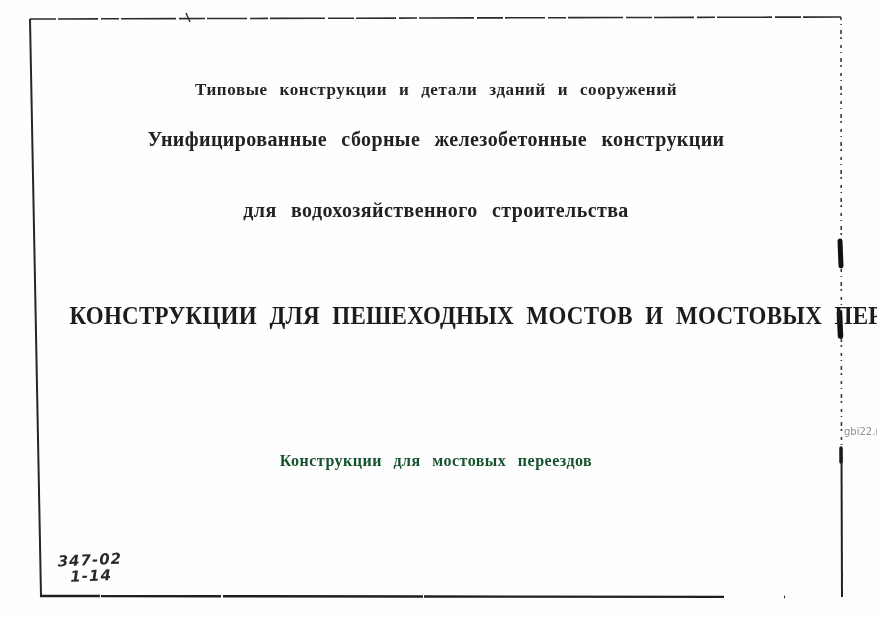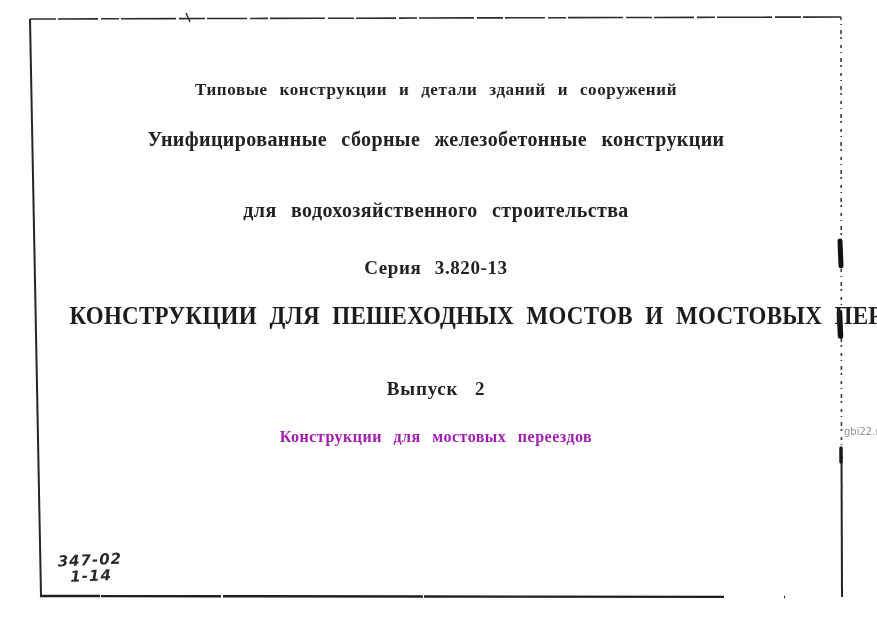--- a/index.html
+++ b/index.html
@@ -73,25 +73,25 @@
     word-spacing: 7px;
   }
   .doc-issue {
     top: 378px;
     font-size: 19px;
     letter-spacing: 0.8px;
     word-spacing: 11px;
     color: #212121;
   }
   .doc-issue-subtitle {
-    top: 428px;
+    top: 452px;
     font-size: 16px;
     letter-spacing: 0.5px;
     word-spacing: 7px;
-    color: #a21caf;
+    color: #14532d;
   }
   .hand-stamp {
     position: absolute;
     left: 58px;
     top: 553px;
     font-family: "DejaVu Sans", sans-serif;
     font-style: italic;
     font-weight: 700;
     font-size: 15px;
     line-height: 15px;
@@ -137,27 +137,25 @@
     <line x1="839.5" y1="313" x2="840.5" y2="336" stroke="#111111" stroke-width="5.5" stroke-linecap="round"></line>
     <line x1="841" y1="448" x2="841" y2="462" stroke="#1a1a1a" stroke-width="3.5" stroke-linecap="round"></line>
   </svg>
 
   <div class="txt doc-subtitle-1">Унифицированные сборные железобетонные конструкции</div>
 
   <div class="txt doc-header">Типовые конструкции и детали зданий и сооружений</div>
 
   <div class="txt doc-subtitle-2">для водохозяйственного строительства</div>
 
-  <div class="txt doc-series">Серия 3.820-13</div>
 
   <div class="txt doc-main-title">
     <span class="squeeze">КОНСТРУКЦИИ ДЛЯ ПЕШЕХОДНЫХ МОСТОВ И МОСТОВЫХ ПЕРЕЕЗДОВ</span>
   </div>
 
-  <div class="txt doc-issue">Выпуск 2</div>
 
   <div class="txt doc-issue-subtitle">Конструкции для мостовых переездов</div>
 
   <div class="hand-stamp">
     <div class="stamp-line-1">347-02</div>
     <div class="stamp-line-2">1-14</div>
   </div>
 
   <div class="watermark">gbi22.ru</div>
 

